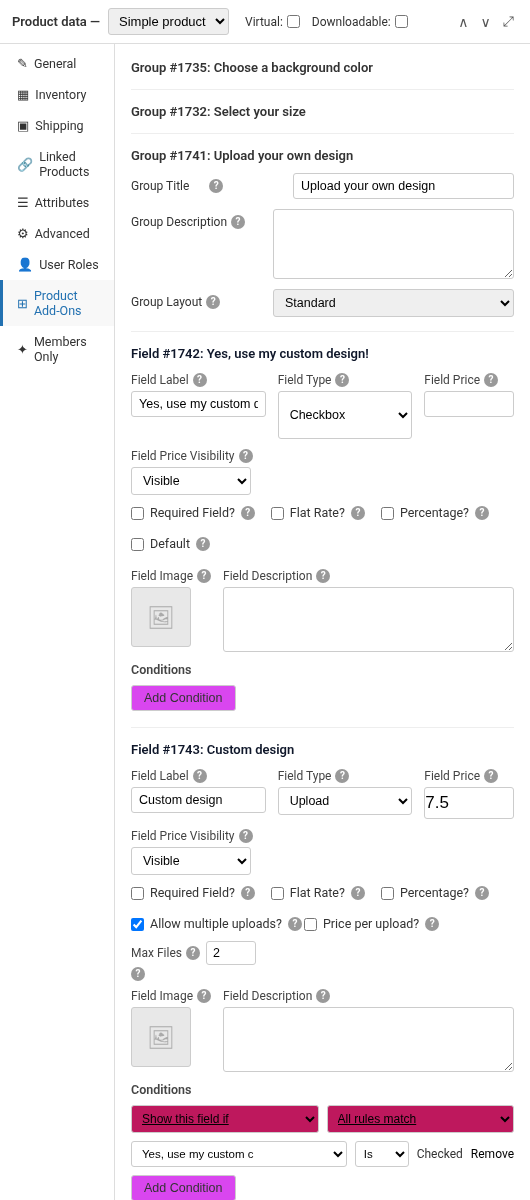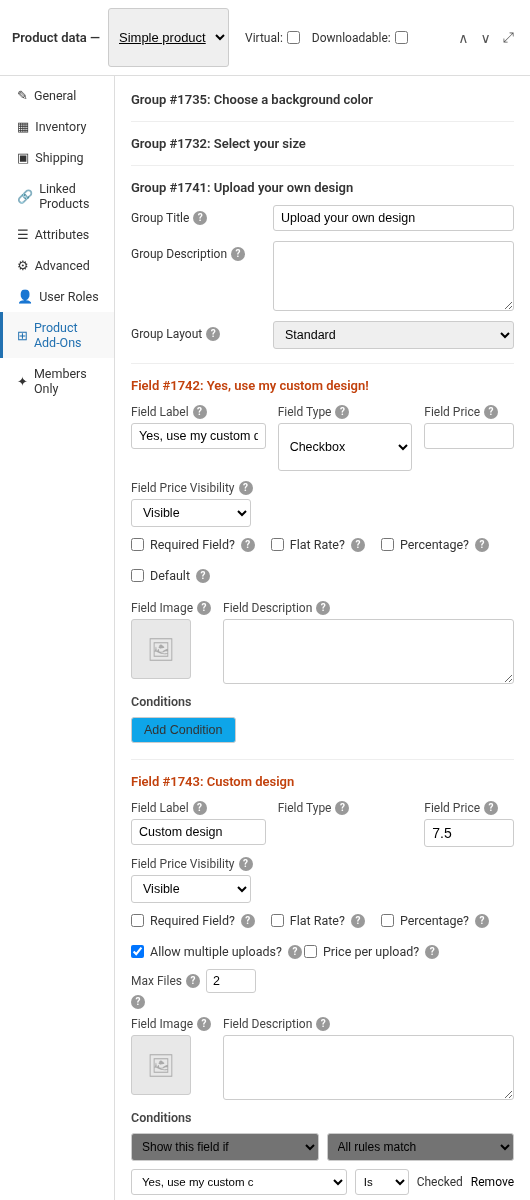--- a/index.html
+++ b/index.html
@@ -9,25 +9,24 @@
       background: #fff;
       border-bottom: 1px solid #ddd;
       padding: 8px 12px;
       display: flex;
       align-items: center;
       gap: 8px;
       font-size: 13px;
       font-weight: 600;
     }
     .product-data-bar select {
-      padding: 20px 6px;
+      padding: 4px 6px;
       border: 1px solid #ccc;
       border-radius: 3px;
       font-size: 13px;
-      text-decoration: underline;
     }
     .product-data-bar .virtual-downloadable {
       display: flex;
       align-items: center;
       gap: 12px;
       margin-left: 8px;
       font-weight: normal;
       font-size: 12px;
     }
     .product-data-bar .virtual-downloadable label { display: flex; align-items: center; gap: 4px; }
@@ -68,21 +67,21 @@
       font-weight: 600;
       color: #333;
       margin-bottom: 10px;
     }
 
     .section-divider { border: none; border-top: 1px solid #eee; margin: 14px 0; }
 
     .field-heading {
       font-size: 13px;
       font-weight: 600;
-      color: #c2410c;
+      color: #0f172a;
       margin-bottom: 12px;
     }
 
     .form-row {
       display: flex;
       gap: 12px;
       margin-bottom: 10px;
       align-items: flex-start;
     }
 
@@ -124,21 +123,21 @@
       color: #fff;
       font-size: 10px;
       text-align: center;
       line-height: 14px;
       cursor: pointer;
       font-weight: bold;
     }
 
     .checkbox-row {
       display: flex;
-      align-items: center;
+      align-items: flex-end;
       gap: 6px;
       margin-bottom: 8px;
       font-size: 12.5px;
     }
 
     .image-placeholder {
       width: 60px;
       height: 60px;
       background: #e8e8e8;
       border: 1px solid #ccc;
@@ -155,21 +154,21 @@
       font-weight: 600;
       color: #444;
       margin-bottom: 8px;
       margin-top: 4px;
     }
 
     .add-condition-btn {
       padding: 5px 12px;
       border: 1px solid #ccc;
       border-radius: 3px;
-      background: #0ea5e9;
+      background: #d946ef;
       cursor: pointer;
       font-size: 12.5px;
       color: #333;
     }
 
     .condition-row {
       display: flex;
       gap: 8px;
       align-items: center;
       margin-bottom: 8px;
@@ -221,21 +220,22 @@
       display: flex;
       gap: 8px;
       align-items: center;
       margin-bottom: 8px;
     }
     .show-field-row select {
       border: 1px solid #ccc;
       border-radius: 3px;
       padding: 5px 6px;
       font-size: 12px;
-      background: #737373;
+      background: #be185d;
+      text-decoration: underline;
     }
   </style>
 </head>
 <body>
 
 <div class="product-data-bar">
   <span>Product data —</span>
   <select>
     <option>Simple product</option>
   </select>
@@ -306,26 +306,26 @@
     
     <div class="group-heading">Group #1732: Select your size</div>
     <hr class="section-divider">
 
     
     <div class="group-heading">Group #1741: Upload your own design</div>
 
     
     <div style="display:flex; gap:12px; align-items:flex-start; margin-bottom:10px;">
       <div style="width:130px; padding-top:6px;">
-        <label style="font-size:12px; display:flex; align-items:center; gap:4px;">
+        <label style="font-size:12px; display:flex; align-items:center; gap:20px;">
           <span>Group Title</span>
           <span class="help-icon">?</span>
         </label>
       </div>
-      <input type="text" class="group-title-input" style="flex: 1 1 0%;" value="Upload your own design">
+      <input type="text" class="group-title-input" style="flex: 1 1 0%; margin-left: 20px;" value="Upload your own design">
     </div>
 
     
     <div style="display:flex; gap:12px; align-items:flex-start; margin-bottom:10px;">
       <div style="width:130px; padding-top:6px;">
         <label style="font-size:12px; display:flex; align-items:flex-start; gap:4px;">
           <span>Group Description</span>
           <span class="help-icon">?</span>
         </label>
       </div>
@@ -454,27 +454,33 @@
           <span>Field Label</span>
           <span class="help-icon">?</span>
         </label>
         <input type="text" value="Custom design" style="width: 100%; border: 1px solid rgb(204, 204, 204); border-radius: 3px; padding: 5px 7px; font-size: 12.5px;">
       </div>
       <div class="form-group" style="flex:1.2;">
         <label>
           <span>Field Type</span>
           <span class="help-icon">?</span>
         </label>
+        <select style="width:100%; border:1px solid #ccc; border-radius:3px; padding:5px 7px; font-size:12.5px;">
+          <option>Checkbox</option>
+          <option>Text</option>
+          <option>Select</option>
+          <option selected="">Upload</option>
+        </select>
       </div>
       <div class="form-group" style="flex:0.8;">
         <label>
           <span>Field Price</span>
           <span class="help-icon">?</span>
         </label>
-        <input type="text" value="7.5" style="width: 100%; border: 1px solid rgb(204, 204, 204); border-radius: 3px; padding: 5px 7px; font-size: 14px;">
+        <input type="text" value="7.5" style="width: 100%; border: 1px solid rgb(204, 204, 204); border-radius: 3px; padding: 5px 0; font-size: 17px;">
       </div>
     </div>
 
     
     <div class="form-group" style="margin-bottom:10px;">
       <label>
         <span>Field Price Visibility</span>
         <span class="help-icon">?</span>
       </label>
       <select style="width:120px; border:1px solid #ccc; border-radius:3px; padding:5px 7px; font-size:12.5px;">

